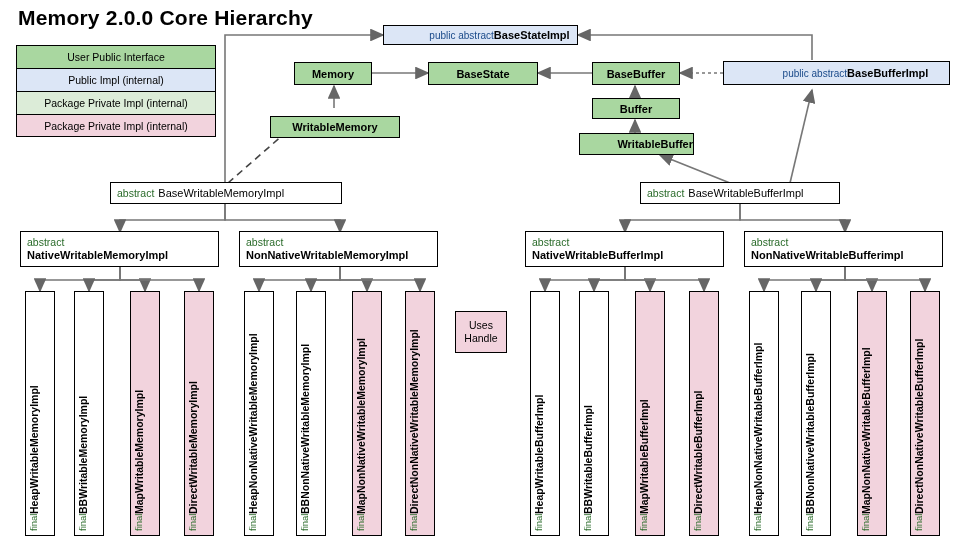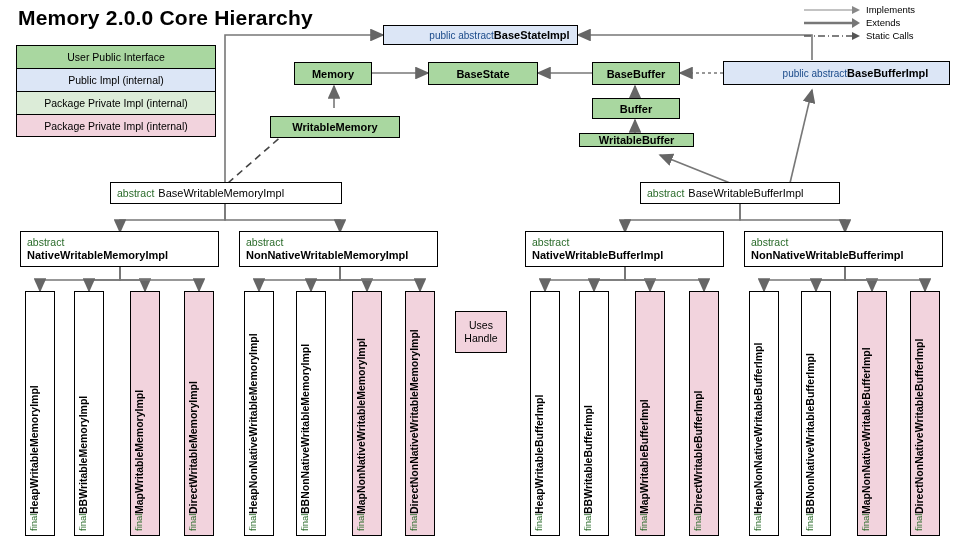--- a/index.html
+++ b/index.html
@@ -157,43 +157,20 @@
         <span>Public Impl (internal)</span>
       </div>
     <div class="row" style="background:#dcecd8">
         <span>Package Private Impl (internal)</span>
       </div>
     <div class="row" style="background:#f2d3dd">
         <span>Package Private Impl (internal)</span>
       </div>
   </div>
 
-  <div class="key">
-    <div class="krow">
-      <svg class="kline" viewBox="0 0 58 12">
-        <path d="M2,6 L50,6" stroke="#888" stroke-width="1.2" fill="none"></path>
-        <path d="M50,2 L58,6 L50,10 z" fill="#888"></path>
-      </svg>
-      <span class="klabel">Implements</span>
-    </div>
-    <div class="krow">
-      <svg class="kline" viewBox="0 0 58 12">
-        <path d="M2,6 L50,6" stroke="#777" stroke-width="2.4" fill="none"></path>
-        <path d="M50,1 L58,6 L50,11 z" fill="#777"></path>
-      </svg>
-      <span class="klabel">Extends</span>
-    </div>
-    <div class="krow">
-      <svg class="kline" viewBox="0 0 58 12">
-        <path d="M2,6 L50,6" stroke="#555" stroke-width="1.3" stroke-dasharray="7,3,1,3" fill="none"></path>
-        <path d="M50,2 L58,6 L50,10 z" fill="#555"></path>
-      </svg>
-      <span class="klabel">Static Calls</span>
-    </div>
-  </div>
 
   <div class="box blue tbox" style="left:383px;top:25px;width:195px;height:20px;">
     <span class="impl-label blue-l">public abstract </span>
       <span>BaseStateImpl</span>
   </div>
 
   <div class="box green" style="left:294px;top:62px;width:78px;height:23px;">
     <span>Memory</span>
   </div>
 
@@ -211,21 +188,21 @@
   </div>
 
   <div class="box green" style="left:270px;top:116px;width:130px;height:22px;">
     <span>WritableMemory</span>
   </div>
 
   <div class="box green" style="left:592px;top:98px;width:88px;height:21px;">
     <span>Buffer</span>
   </div>
 
-  <div class="box green" style="left:579px;top:133px;width:115px;height:14px;">
+  <div class="box green" style="left:579px;top:133px;width:115px;height:22px;justify-content:flex-end;">
     <span>WritableBuffer</span>
   </div>
 
   <div class="mid" style="left:110px;top:182px;width:232px;height:22px;">
     <span class="a">abstract</span>
       <span class="n">BaseWritableMemoryImpl</span>
   </div>
 
   <div class="mid" style="left:640px;top:182px;width:200px;height:22px;">
     <span class="a">abstract</span>

